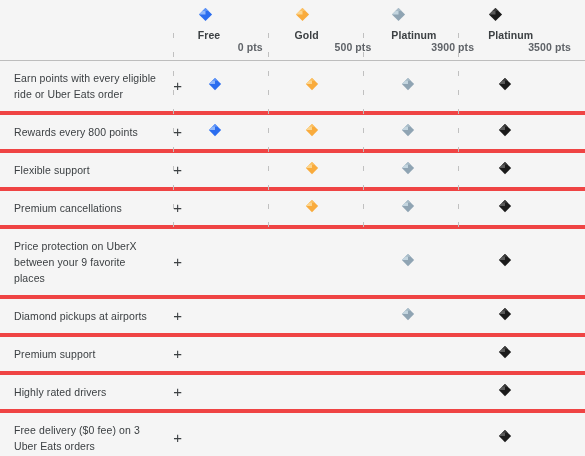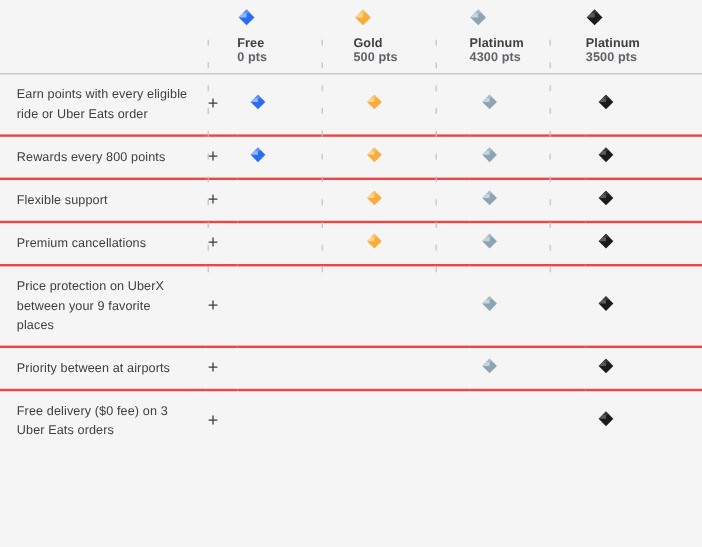--- a/index.html
+++ b/index.html
@@ -35,26 +35,27 @@
     font-size: 10.5px;
     line-height: 12px;
     color: #3c4043;
     letter-spacing: .1px;
   }
   .tier-pts {
     font-size: 10.5px;
     line-height: 13px;
     color: #5f6368;
     letter-spacing: .1px;
+    margin-left: 40px;
   }
   
   .tier-table td {
     padding: 0;
     background: #f5f5f5;
-    border-bottom: 2px solid #ef4444;
+    border-bottom: 4px solid #ef4444;
     vertical-align: middle;
   }
   tbody tr:last-child td { border-bottom: none; }
 
   td.feature {
     padding: 9px 14px 9px 14px;
     font-size: 10.5px;
     line-height: 16px;
     color: #3c4043;
     letter-spacing: .1px;
@@ -131,21 +132,21 @@
                   <polygon points="12,1.5 22.5,12 12,22.5 1.5,12" fill="#f9ab3c"></polygon>
                   <polygon points="12,1.5 12,12 1.5,12" fill="#fcd58e"></polygon>
                   <polygon points="12,1.5 17,6.5 7,6.5" fill="#fbc063"></polygon>
                 </svg></span><div class="tier-name">Gold</div><div class="tier-pts">500 pts</div></div>
           </th>
           <th>
             <div class="head-cell"><span class="gem head-gem"><svg width="15" height="15" viewBox="0 0 24 24">
                   <polygon points="12,1.5 22.5,12 12,22.5 1.5,12" fill="#8fa4b3"></polygon>
                   <polygon points="12,1.5 12,12 1.5,12" fill="#c3d5df"></polygon>
                   <polygon points="12,1.5 17,6.5 7,6.5" fill="#a9bcc8"></polygon>
-                </svg></span><div class="tier-name">Platinum</div><div class="tier-pts">4300 pts</div></div>
+                </svg></span><div class="tier-name">Platinum</div><div class="tier-pts">3900 pts</div></div>
           </th>
           <th>
             <div class="head-cell"><span class="gem head-gem"><svg width="15" height="15" viewBox="0 0 24 24">
                   <polygon points="12,1.5 22.5,12 12,22.5 1.5,12" fill="#1b1b1b"></polygon>
                   <polygon points="12,1.5 12,12 1.5,12" fill="#5a5a5a"></polygon>
                   <polygon points="12,1.5 17,6.5 7,6.5" fill="#3b3b3b"></polygon>
                 </svg></span><div class="tier-name">Platinum</div><div class="tier-pts">3500 pts</div></div>
           </th>
         </tr>
     </thead>
@@ -248,29 +249,53 @@
                 <polygon points="12,1.5 12,12 1.5,12" fill="#c3d5df"></polygon>
                 <polygon points="12,1.5 17,6.5 7,6.5" fill="#a9bcc8"></polygon>
               </svg></span></td>
           <td class="gemcell"><span class="gem sm"><svg width="14" height="14" viewBox="0 0 24 24">
                 <polygon points="12,1.5 22.5,12 12,22.5 1.5,12" fill="#1b1b1b"></polygon>
                 <polygon points="12,1.5 12,12 1.5,12" fill="#5a5a5a"></polygon>
                 <polygon points="12,1.5 17,6.5 7,6.5" fill="#3b3b3b"></polygon>
               </svg></span></td>
         </tr>
         <tr>
-          <td class="feature">Priority between at airports</td>
-          <td class="plus"><span class="plus-glyph">+</span></td>
-          <td class="gemcell"></td>
-          <td class="gemcell"></td>
-          <td class="gemcell"><span class="gem sm"><svg width="14" height="14" viewBox="0 0 24 24">
-                <polygon points="12,1.5 22.5,12 12,22.5 1.5,12" fill="#8fa4b3"></polygon>
-                <polygon points="12,1.5 12,12 1.5,12" fill="#c3d5df"></polygon>
-                <polygon points="12,1.5 17,6.5 7,6.5" fill="#a9bcc8"></polygon>
-              </svg></span></td>
+          <td class="feature">Diamond pickups at airports</td>
+          <td class="plus"><span class="plus-glyph">+</span></td>
+          <td class="gemcell"></td>
+          <td class="gemcell"></td>
+          <td class="gemcell"><span class="gem sm"><svg width="14" height="14" viewBox="0 0 24 24">
+                <polygon points="12,1.5 22.5,12 12,22.5 1.5,12" fill="#8fa4b3"></polygon>
+                <polygon points="12,1.5 12,12 1.5,12" fill="#c3d5df"></polygon>
+                <polygon points="12,1.5 17,6.5 7,6.5" fill="#a9bcc8"></polygon>
+              </svg></span></td>
+          <td class="gemcell"><span class="gem sm"><svg width="14" height="14" viewBox="0 0 24 24">
+                <polygon points="12,1.5 22.5,12 12,22.5 1.5,12" fill="#1b1b1b"></polygon>
+                <polygon points="12,1.5 12,12 1.5,12" fill="#5a5a5a"></polygon>
+                <polygon points="12,1.5 17,6.5 7,6.5" fill="#3b3b3b"></polygon>
+              </svg></span></td>
+        </tr>
+        <tr>
+          <td class="feature">Premium support</td>
+          <td class="plus"><span class="plus-glyph">+</span></td>
+          <td class="gemcell"></td>
+          <td class="gemcell"></td>
+          <td class="gemcell"></td>
+          <td class="gemcell"><span class="gem sm"><svg width="14" height="14" viewBox="0 0 24 24">
+                <polygon points="12,1.5 22.5,12 12,22.5 1.5,12" fill="#1b1b1b"></polygon>
+                <polygon points="12,1.5 12,12 1.5,12" fill="#5a5a5a"></polygon>
+                <polygon points="12,1.5 17,6.5 7,6.5" fill="#3b3b3b"></polygon>
+              </svg></span></td>
+        </tr>
+        <tr>
+          <td class="feature">Highly rated drivers</td>
+          <td class="plus"><span class="plus-glyph">+</span></td>
+          <td class="gemcell"></td>
+          <td class="gemcell"></td>
+          <td class="gemcell"></td>
           <td class="gemcell"><span class="gem sm"><svg width="14" height="14" viewBox="0 0 24 24">
                 <polygon points="12,1.5 22.5,12 12,22.5 1.5,12" fill="#1b1b1b"></polygon>
                 <polygon points="12,1.5 12,12 1.5,12" fill="#5a5a5a"></polygon>
                 <polygon points="12,1.5 17,6.5 7,6.5" fill="#3b3b3b"></polygon>
               </svg></span></td>
         </tr>
         <tr>
           <td class="feature">Free delivery ($0 fee) on 3 Uber Eats orders</td>
           <td class="plus"><span class="plus-glyph">+</span></td>
           <td class="gemcell"></td>

